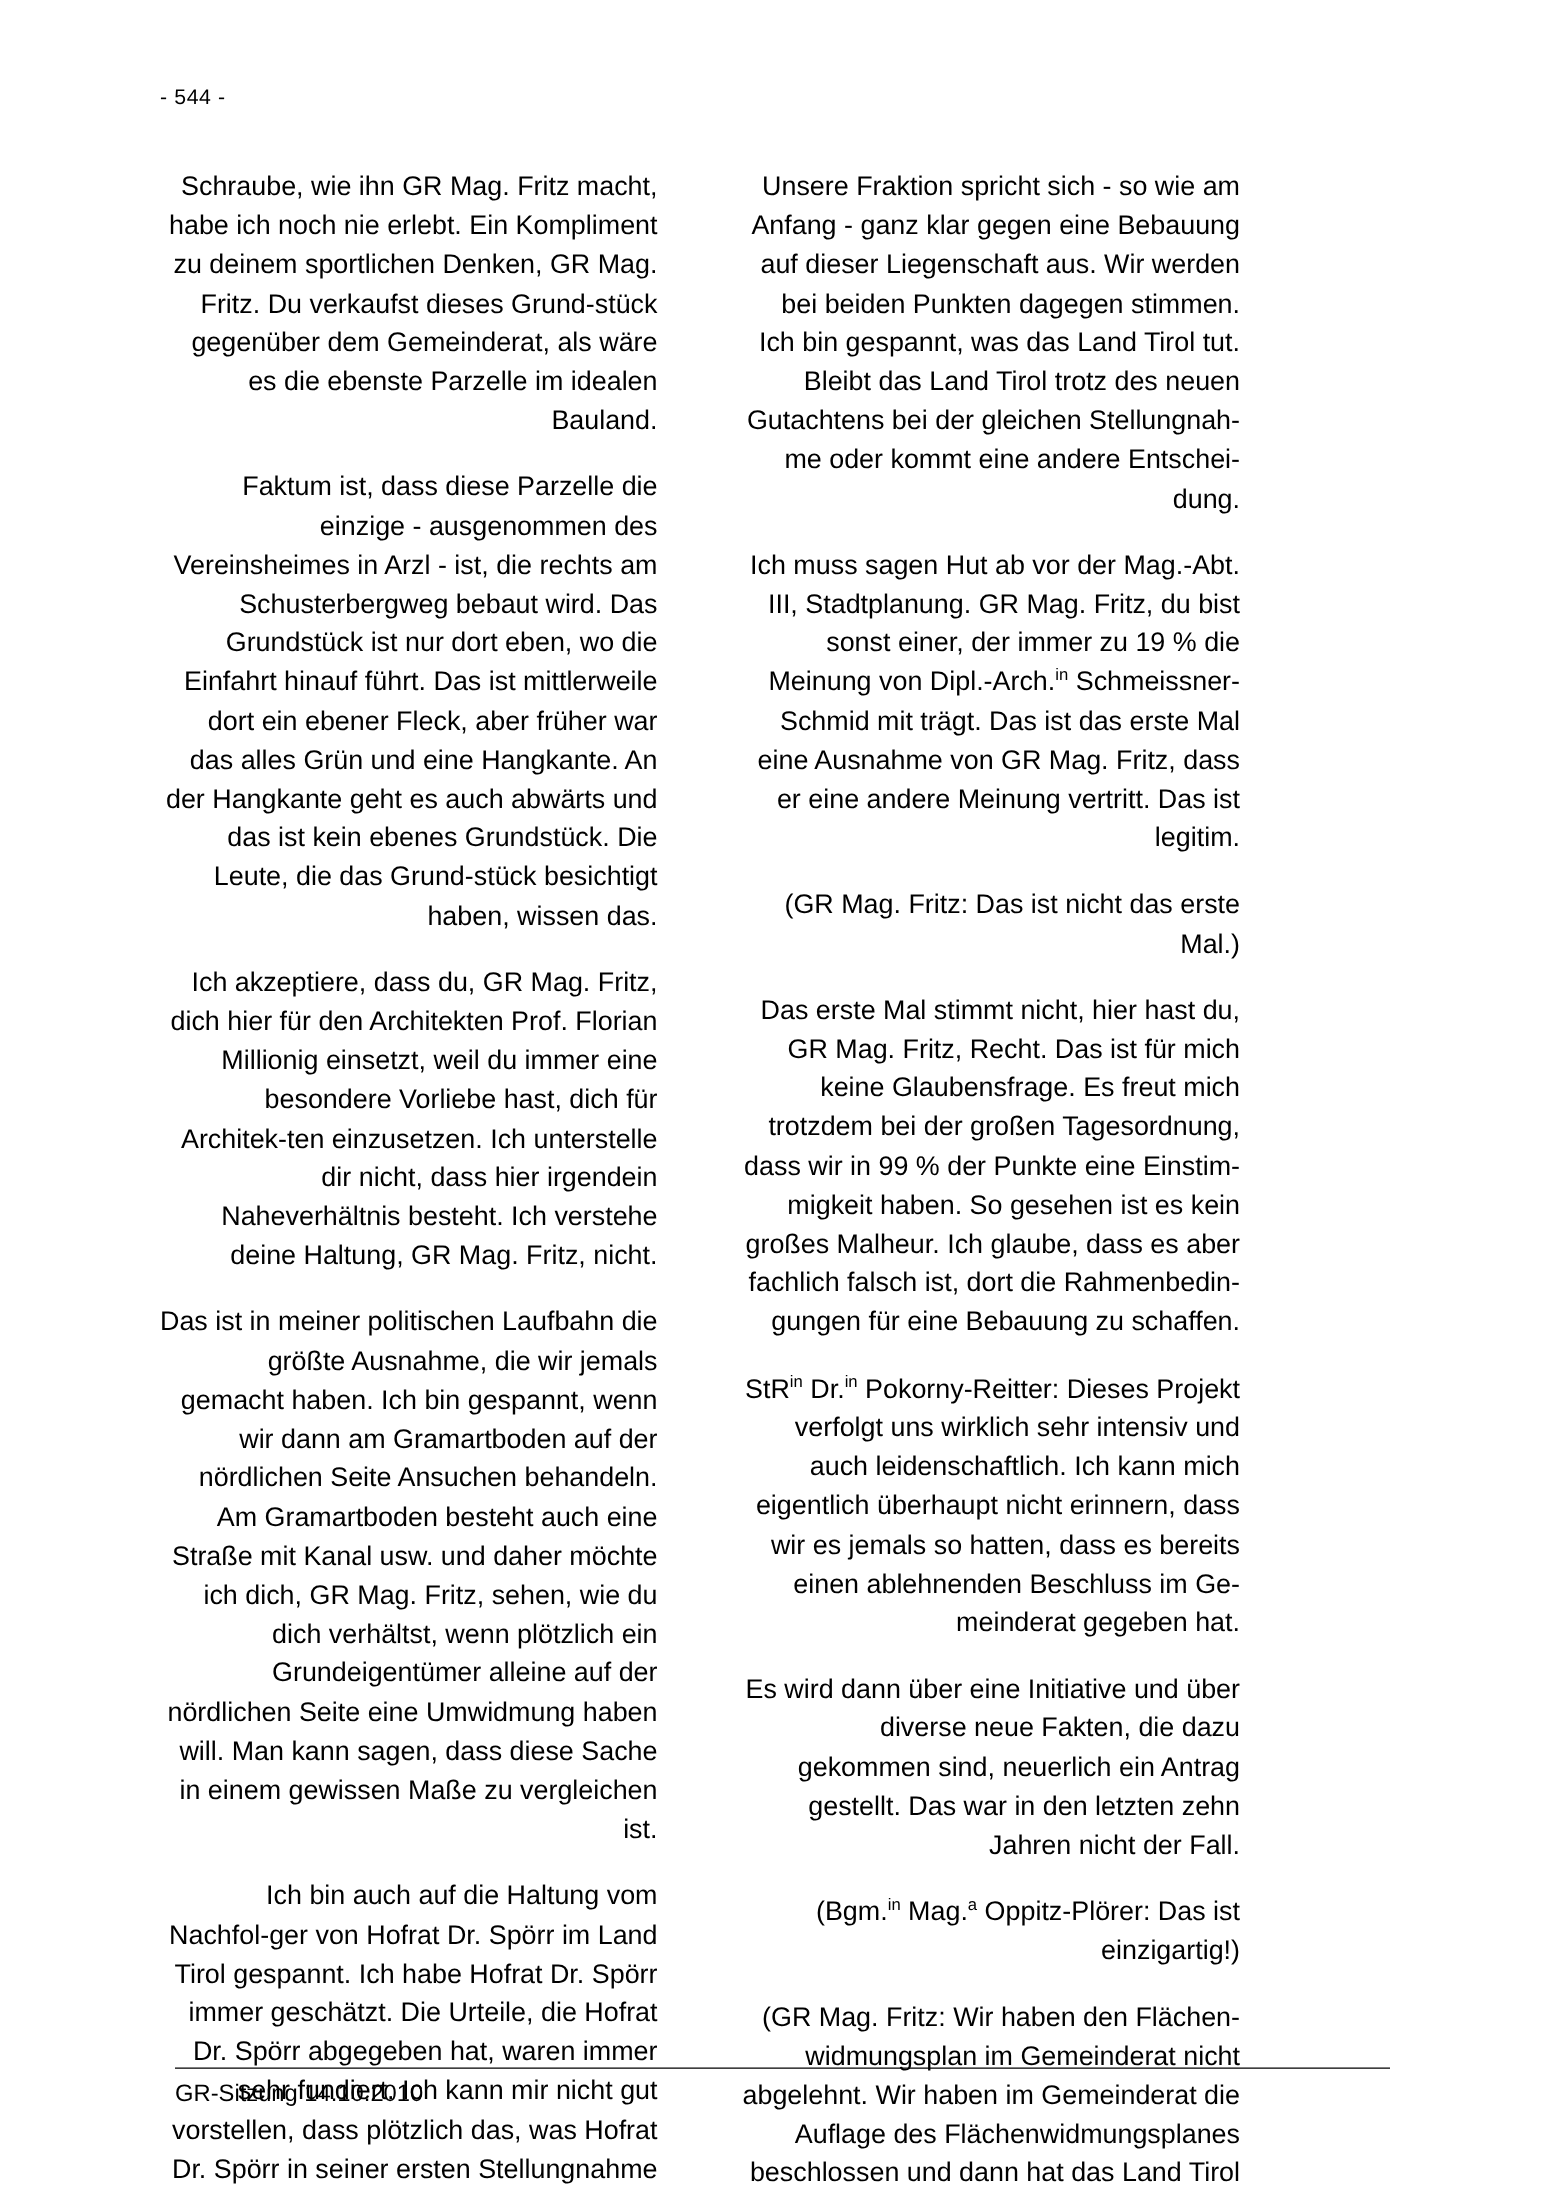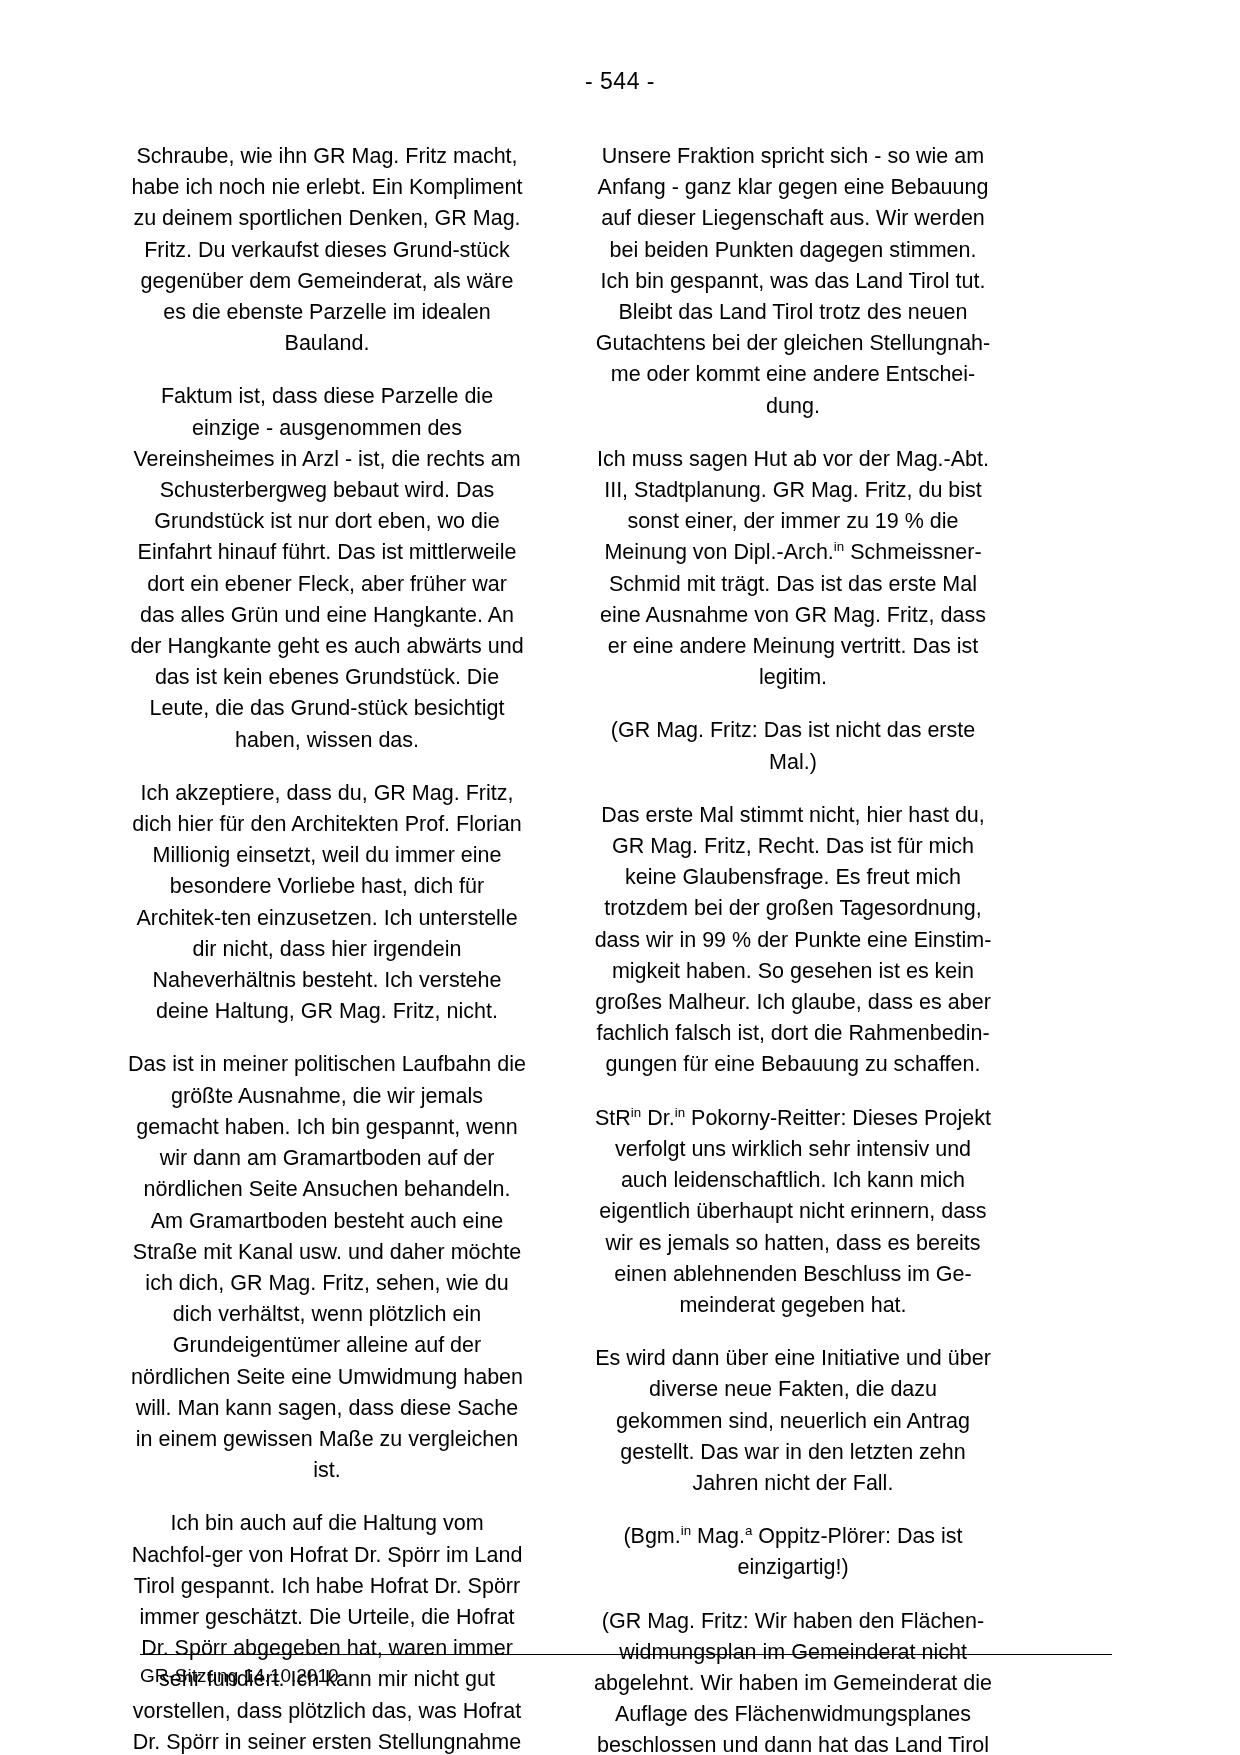--- a/index.html
+++ b/index.html
@@ -16,41 +16,41 @@
   }
   .page {
     position: absolute;
     top: 0; left: 0;
     width: 1240px;
     height: 1755px;
     box-sizing: border-box;
     padding: 60px 128px 0 128px;
   }
   .page-number {
-    text-align: center;
-    font-size: 23px;
+    text-align: left;
+    font-size: 17px;
     letter-spacing: 0.5px;
     margin-top: 8px;
     margin-bottom: 46px;
   }
   .columns {
     display: flex;
     flex-direction: row;
     gap: 68px;
     align-items: flex-start;
   }
   .column {
     width: 398px;
     flex: 0 0 398px;
   }
   p.para {
     font-size: 21.5px;
     line-height: 31.2px;
     margin: 0 0 22px 0;
-    text-align: center;
+    text-align: right;
     hyphens: manual;
     word-spacing: 0px;
   }
   p.para:last-child {
     margin-bottom: 0;
   }
   .speaker {
     font-weight: normal;
   }
   sup {

